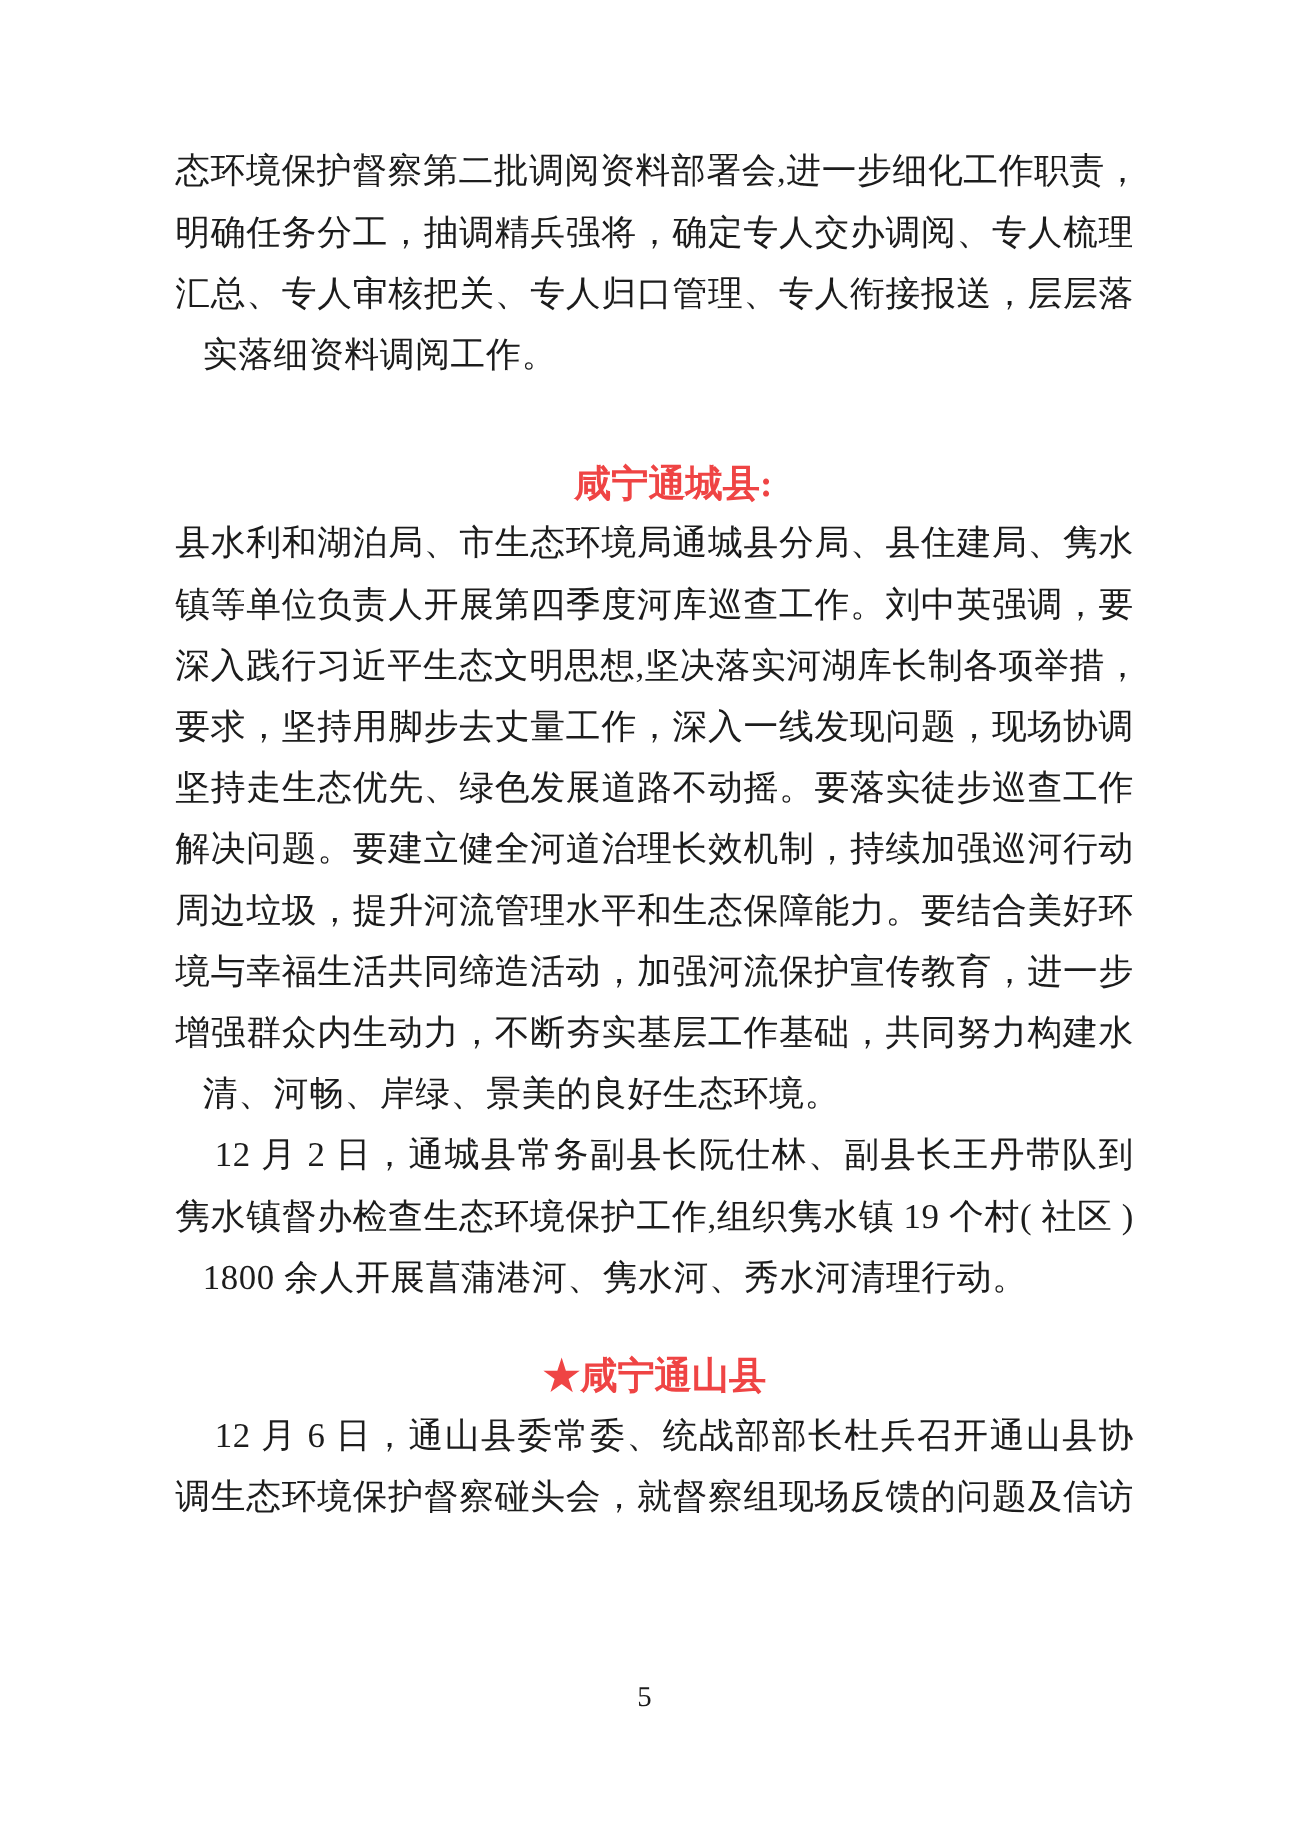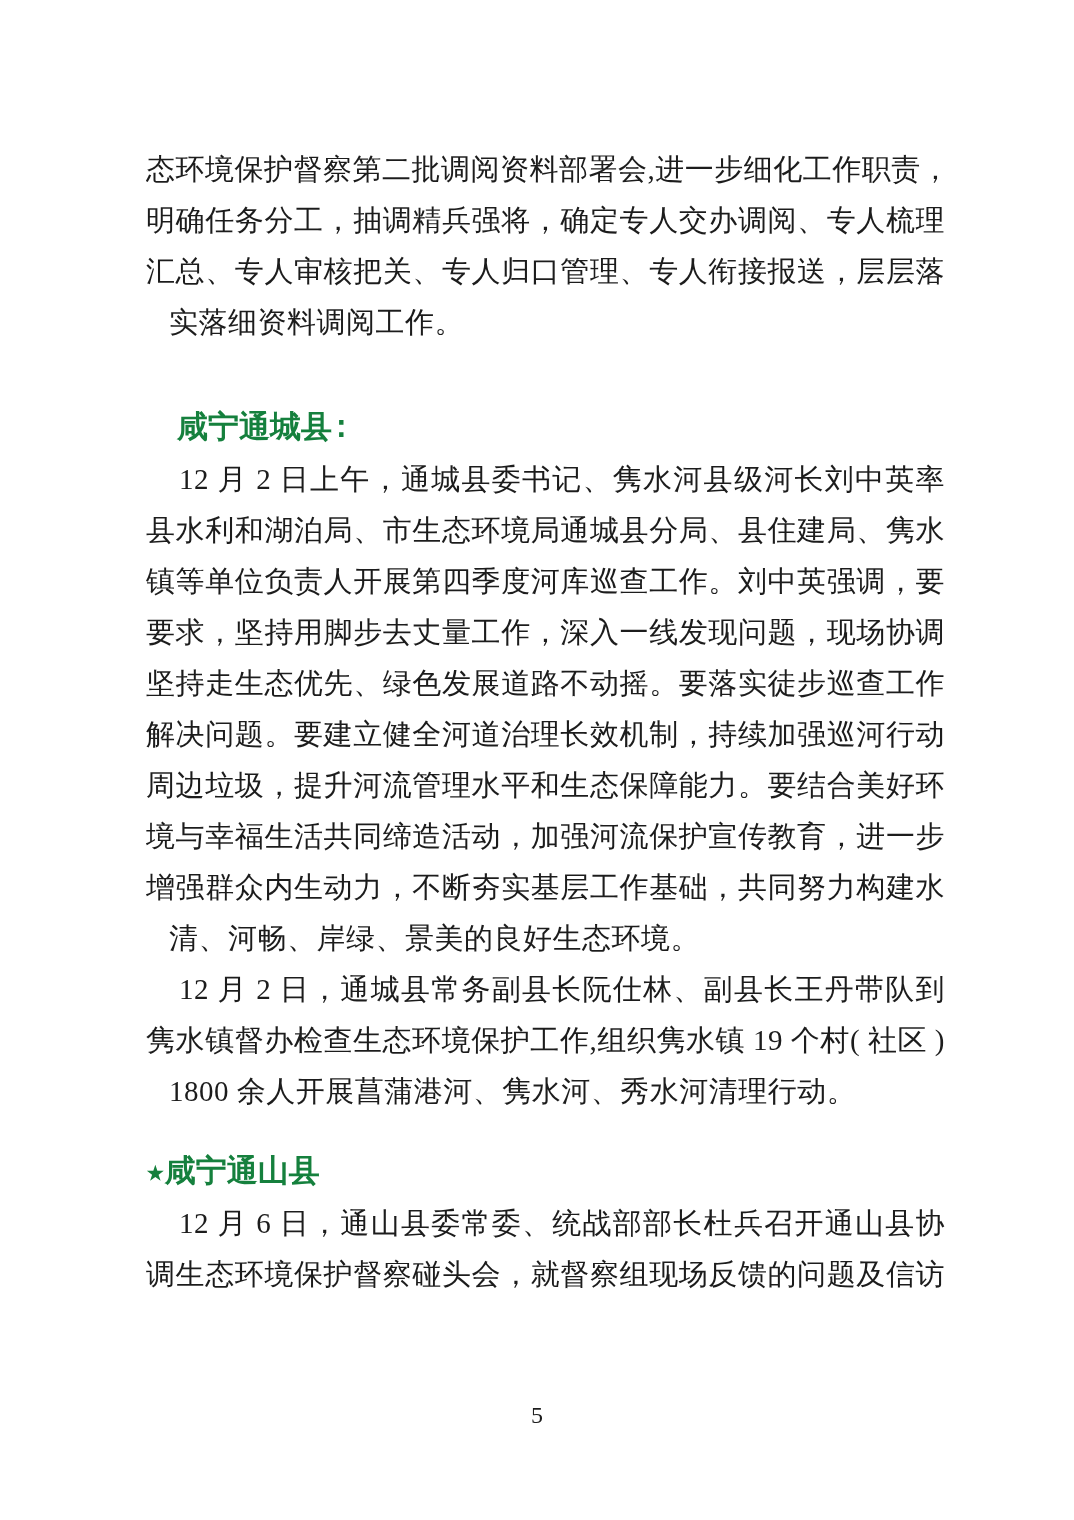--- a/index.html
+++ b/index.html
@@ -13,21 +13,21 @@
     position: relative;
   }
   .page {
     position: absolute;
     inset: 0;
     background: #ffffff;
   }
   .content {
     position: absolute;
     left: 146px;
-    top: 144px;
+    top: 118px;
     width: 799px;
   }
   .para { display: block; }
   .line {
     display: block;
     font-size: 29px;
     line-height: 51px;
     height: 51px;
     letter-spacing: 0.5px;
     text-align: justify;
@@ -36,27 +36,27 @@
     white-space: nowrap;
     overflow: hidden;
   }
   .line.short {
     text-align: left;
     text-align-last: left;
     margin-left: 23px;
   }
   .line.indent1 { text-indent: 33px; }
   .section-heading {
-    font-family: Liberation Mono, monospace;
+    font-family: Liberation Serif, serif;
     font-weight: bold;
     font-size: 31px;
     line-height: 51px;
     height: 51px;
-    color: #15803d;
-    text-align: left;
+    color: #ef4444;
+    text-align: center;
     white-space: nowrap;
   }
   .heading-tongcheng { margin-top: 55px; text-indent: 31px; }
   .heading-tongshan  { margin-top: 30px; text-indent: 0; }
   .footer {
     position: absolute;
     left: 0;
     top: 1398px;
     width: 1074px;
     text-align: center;
@@ -74,23 +74,23 @@
     <div class="para">
       <span class="line">态环境保护督察第二批调阅资料部署会,进一步细化工作职责，</span>
       <span class="line">明确任务分工，抽调精兵强将，确定专人交办调阅、专人梳理</span>
       <span class="line">汇总、专人审核把关、专人归口管理、专人衔接报送，层层落</span>
       <span class="line short">实落细资料调阅工作。</span>
     </div>
 
     <div class="section-heading heading-tongcheng">咸宁通城县:</div>
 
     <div class="para">
-      <span class="line indent1">12 月 2 日上午，通城县委书记、隽水河县级河长刘中英率</span>
       <span class="line">县水利和湖泊局、市生态环境局通城县分局、县住建局、隽水</span>
       <span class="line">镇等单位负责人开展第四季度河库巡查工作。刘中英强调，要</span>
+      <span class="line">深入践行习近平生态文明思想,坚决落实河湖库长制各项举措，</span>
       <span class="line">要求，坚持用脚步去丈量工作，深入一线发现问题，现场协调</span>
       <span class="line">坚持走生态优先、绿色发展道路不动摇。要落实徒步巡查工作</span>
       <span class="line">解决问题。要建立健全河道治理长效机制，持续加强巡河行动</span>
       <span class="line">周边垃圾，提升河流管理水平和生态保障能力。要结合美好环</span>
       <span class="line">境与幸福生活共同缔造活动，加强河流保护宣传教育，进一步</span>
       <span class="line">增强群众内生动力，不断夯实基层工作基础，共同努力构建水</span>
       <span class="line short">清、河畅、岸绿、景美的良好生态环境。</span>
     </div>
 
     <div class="para">

